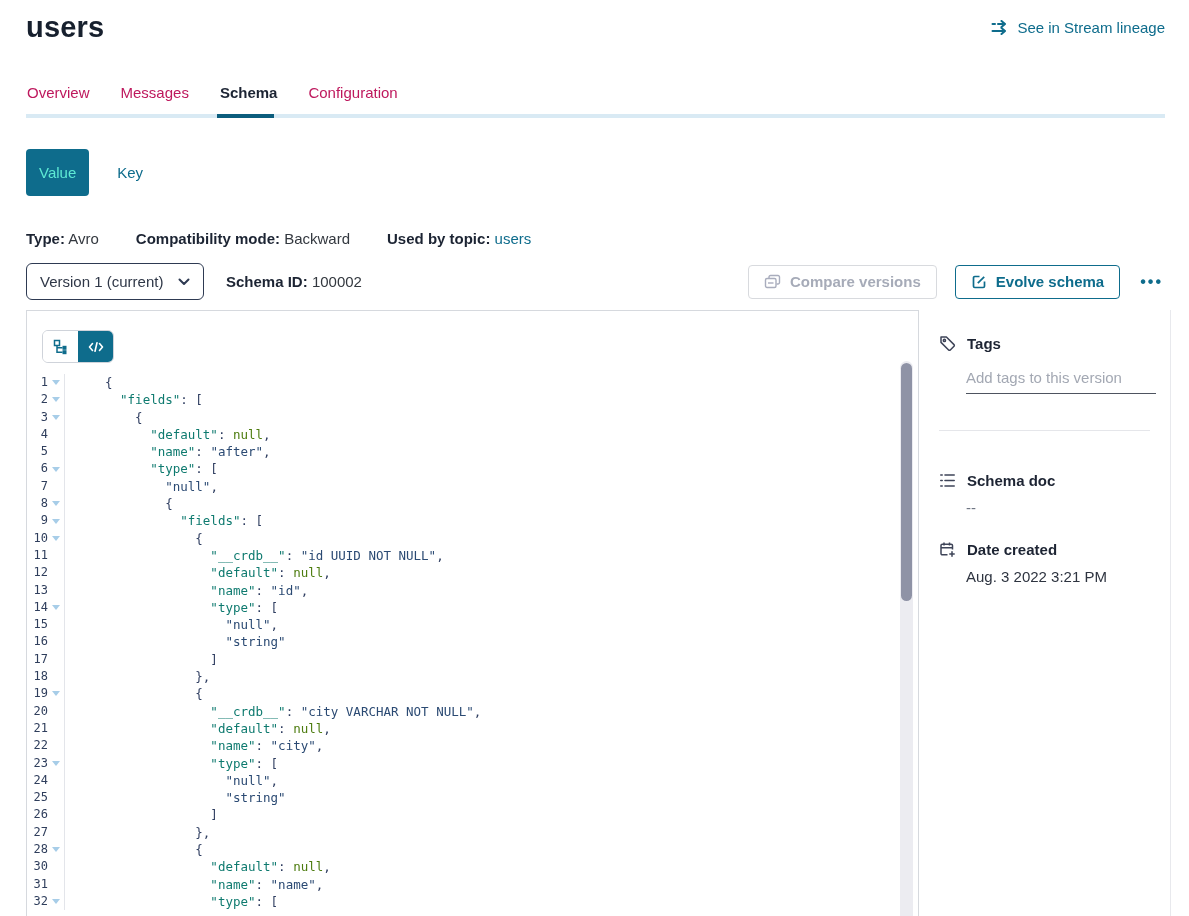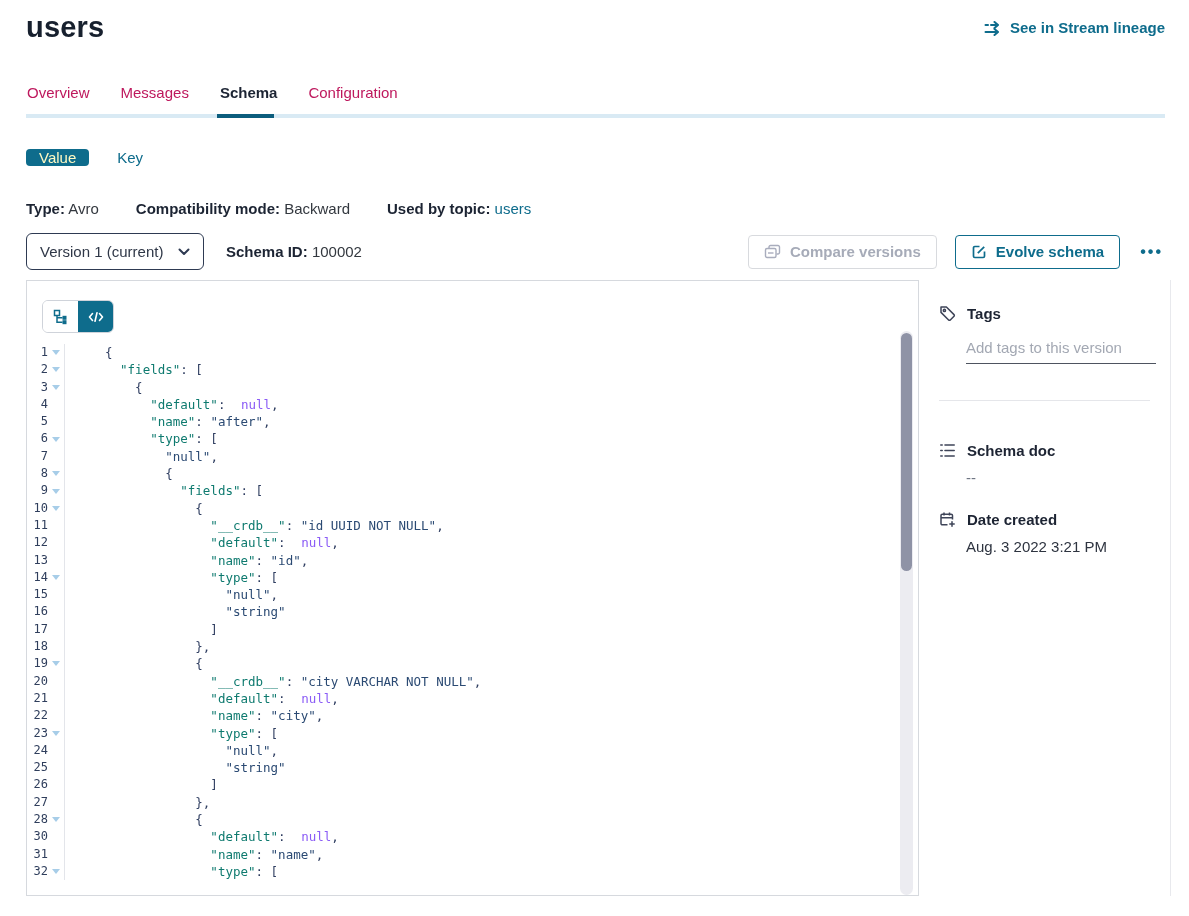--- a/index.html
+++ b/index.html
@@ -2,33 +2,33 @@
 <html><head>
 <meta charset="utf-8">
 <style>
   html,body{margin:0;padding:0;background:#fff;}
   body{width:1189px;height:916px;overflow:hidden;font-family:"Liberation Sans",sans-serif;color:#1c2433;}
   .app{position:relative;width:1189px;height:916px;padding:0 24px 0 26px;box-sizing:border-box;}
 
   
   .top-row{display:flex;justify-content:space-between;align-items:center;padding-top:10px;}
   .page-title{font-size:29px;font-weight:700;color:#17202e;letter-spacing:.2px;line-height:34px;}
-  .lineage-link{display:flex;align-items:flex-end;gap:7px;color:#0e6c8c;font-size:15px;font-weight:700;cursor:pointer;}
+  .lineage-link{display:flex;align-items:center;gap:7px;color:#0e6c8c;font-size:15px;font-weight:400;cursor:pointer;}
 
   
   .tabs-wrap{margin-top:40px;}
   .tabs{display:flex;gap:31px;padding-left:1px;}
   .tab{font-size:15px;font-weight:500;color:#be185d;padding-bottom:13px;cursor:pointer;}
   .tab.active{color:#1c2433;font-weight:600;}
   .tab-track{position:relative;height:4px;background:#d9eaf4;}
   .tab-track .ind{position:absolute;left:191px;top:0;width:57px;height:4px;background:#0c5d7d;}
 
   
   .toggle-row{margin-top:31px;display:flex;align-items:center;}
-  .value-btn{background:#0e6c8c;color:#fef9c3;font-size:15px;font-weight:500;padding:0 13px;border-radius:4px;border:none;cursor:pointer;font-family:inherit;}
+  .value-btn{background:#0e6c8c;color:#5eead4;font-size:15px;font-weight:500;padding:15px 13px;border-radius:4px;border:none;cursor:pointer;font-family:inherit;}
   .key-link{color:#0e6c8c;font-size:15px;font-weight:400;margin-left:28px;cursor:pointer;}
 
   
   .meta-row{margin-top:34px;font-size:15px;display:flex;gap:37px;color:#33383f;}
   .meta-row b{color:#1c2433;}
   .topic-link{color:#0e6c8c;cursor:pointer;}
 
   
   .version-row{margin-top:16px;display:flex;align-items:center;}
   .version-select{width:150px;height:35px;border:1px solid #2e3a52;border-radius:6px;display:flex;align-items:center;justify-content:space-between;padding:0 13px;font-size:15px;color:#2f3747;cursor:pointer;background:#fff;}
@@ -49,21 +49,21 @@
 
   .code{margin-top:11px;font-family:"DejaVu Sans Mono",monospace;font-size:12.5px;line-height:17.3px;}
   .code-row{display:flex;}
   .gutter{flex:0 0 37px;display:flex;border-right:1px solid #e3e5ea;}
   .lnum{width:21px;text-align:right;color:#2f3e5c;font-size:12px;}
   .foldcell{width:16px;display:flex;align-items:center;justify-content:center;}
   .fold-tri{width:0;height:0;border-left:4px solid transparent;border-right:4px solid transparent;border-top:5px solid #a7cde8;}
   .code-text{padding-left:40px;white-space:pre;color:#2e3d60;}
   .tk-k{color:#0e7a6f;}
   .tk-s{color:#2b4a73;}
-  .tk-n{color:#8b5cf6;margin-left:8px;}
+  .tk-n{color:#4d7c0f;}
   .tk-p{color:#2e3d60;}
 
   .vscroll{position:absolute;top:50px;right:5px;bottom:0;width:13px;background:#ececf1;border-radius:7px;}
   .vscroll .thumb{position:absolute;top:2px;left:1px;width:11px;height:238px;background:#8f93a6;border-radius:6px;}
 
   
   .sidebar{margin-left:16px;flex:1;border-right:1px solid #e8e9ed;padding:25px 14px 0 4px;box-sizing:border-box;}
   .side-head{display:flex;align-items:center;gap:11px;font-size:15px;font-weight:700;color:#1d2433;}
   .side-icon{color:#3e4458;display:flex;}
   .tags-input{display:block;margin:17px 0 0 27px;width:190px;border:none;border-bottom:1px solid #4e5460;font-size:15px;padding:0 0 7px 0;outline:none;font-family:inherit;color:#33383f;background:transparent;}

